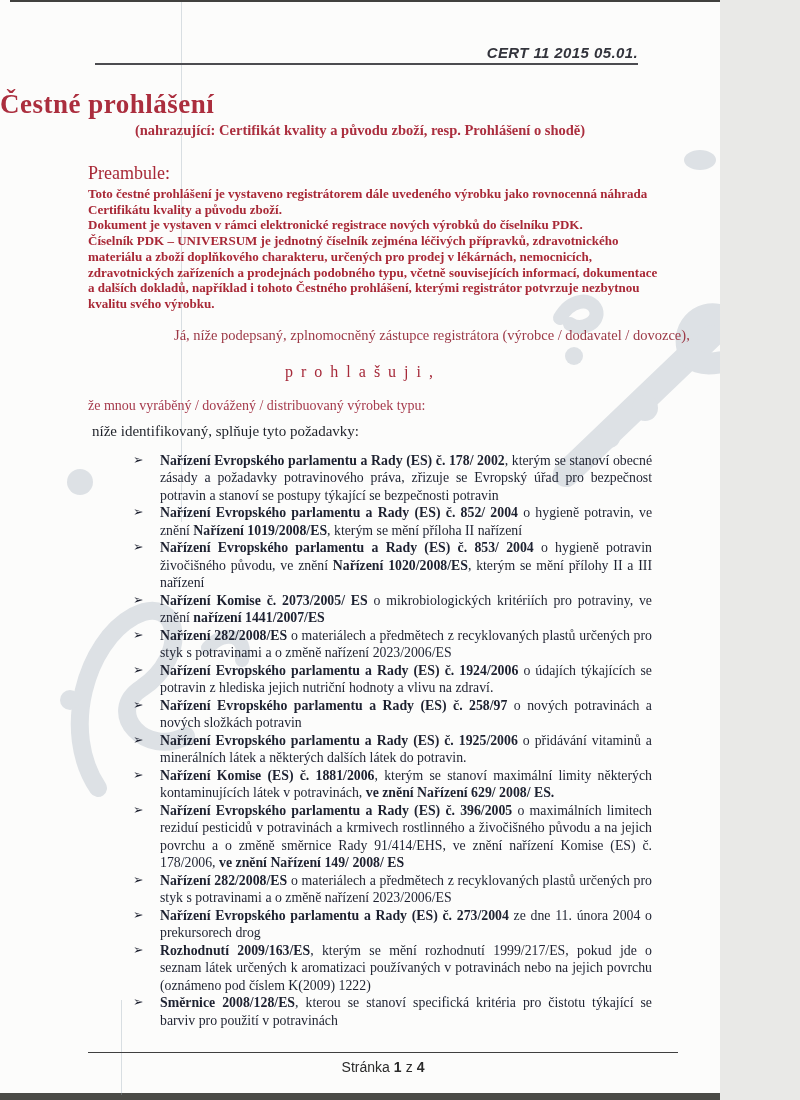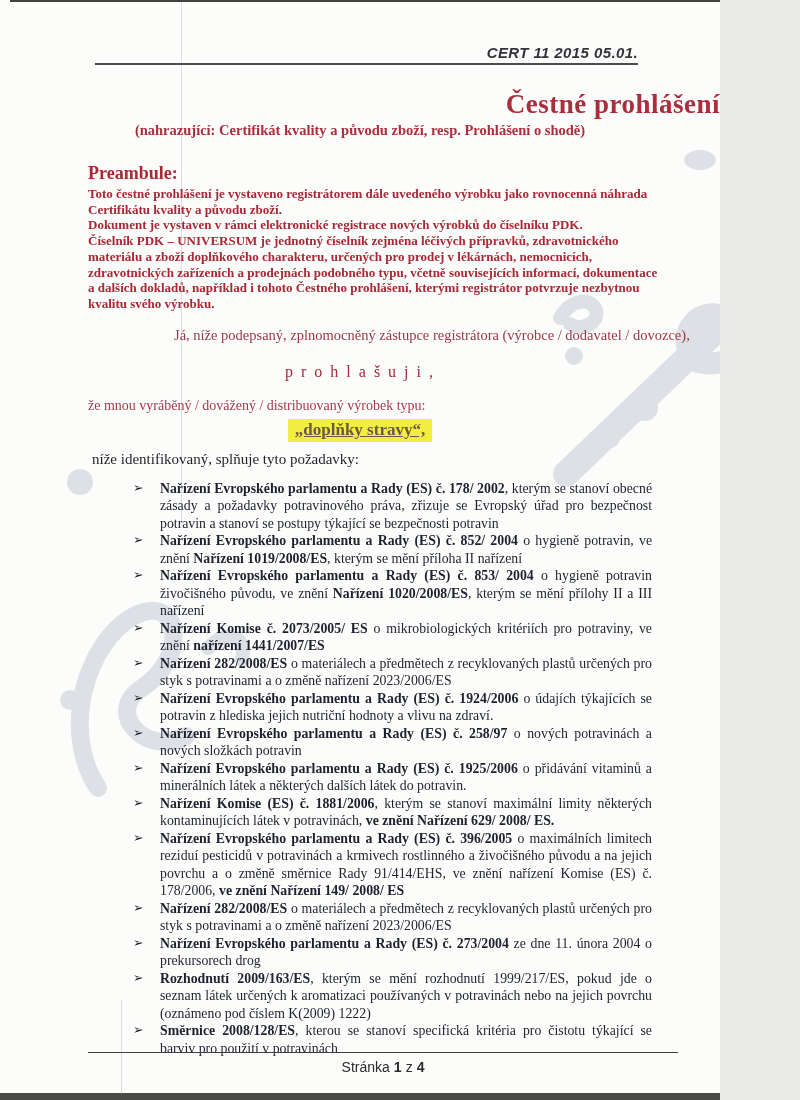--- a/index.html
+++ b/index.html
@@ -16,25 +16,25 @@
   .fold-b { left:121px; top:1000px; height:95px; }
   .watermark { position:absolute; left:0; top:0; pointer-events:none; }
 
   .content { position:absolute; inset:0; }
 
   .header-row { margin:44px 82px 0 95px; border-bottom:2px solid #4c4c50;
                 text-align:right; padding-bottom:1px; }
   .doc-code { font-family:"Liberation Sans", sans-serif; font-style:italic;
               font-weight:bold; font-size:15px; color:#33343c; letter-spacing:.4px; }
 
-  .title { margin-top:24px; text-align:right; font-size:27px; font-weight:bold;
+  .title { margin-top:24px; text-align:left; font-size:27px; font-weight:bold;
            color:#ab2e3e; letter-spacing:.5px; }
   .subtitle { text-align:center; font-size:14.5px; font-weight:bold; color:#ab2e3e; margin-top:2px; }
 
-  .preamble-heading { margin:24px 60px 0 88px; font-size:18px; font-weight:bold; color:#a82836; }
+  .preamble-heading { margin:24px 60px 0 88px; font-size:18px; font-weight:normal; color:#a82836; }
   .preamble-body { margin:2px 58px 0 88px; font-size:13px; font-weight:bold;
                    color:#a82836; line-height:1.21; white-space:pre-line; }
 
   .decl-intro { margin:15px 0 0 174px; font-size:14.5px; color:#9c3846; }
   .decl-verb { margin-top:19px; text-align:center; font-size:16px; font-weight:normal;
                color:#a62a3a; letter-spacing:2px; }
   .decl-product-line { margin:17px 0 0 88px; font-size:14px; color:#a63a4c; }
   .decl-product-wrap { text-align:center; margin-top:5px; }
   .decl-product { display:inline-block; background:#f1ee3f; color:#6d564a;
                   font-size:17px; font-weight:bold; text-decoration:underline;
@@ -92,23 +92,20 @@
     <div class="subtitle">(nahrazující: Certifikát kvality a původu zboží, resp. Prohlášení o shodě)</div>
 
     <div class="preamble-heading">Preambule:</div>
     <div class="preamble-body">Toto čestné prohlášení je vystaveno registrátorem dále uvedeného výrobku jako rovnocenná náhrada Certifikátu kvality a původu zboží.
 Dokument je vystaven v rámci elektronické registrace nových výrobků do číselníku PDK.
 Číselník PDK – UNIVERSUM je jednotný číselník zejména léčivých přípravků, zdravotnického materiálu a zboží doplňkového charakteru, určených pro prodej v lékárnách, nemocnicích, zdravotnických zařízeních a prodejnách podobného typu, včetně souvisejících informací, dokumentace a dalších dokladů, například i tohoto Čestného prohlášení, kterými registrátor potvrzuje nezbytnou kvalitu svého výrobku.</div>
 
     <div class="decl-intro">Já, níže podepsaný, zplnomocněný zástupce registrátora (výrobce / dodavatel / dovozce),</div>
     <div class="decl-verb">p r o h l a š u j i ,</div>
     <div class="decl-product-line">že mnou vyráběný / dovážený / distribuovaný výrobek typu:</div>
-    <div class="decl-product-wrap">
-      <span class="decl-product">„doplňky stravy“,</span>
-    </div>
     <div class="decl-outro">níže identifikovaný, splňuje tyto požadavky:</div>
 
     <div class="req-list" id="req-list">
         <div class="req-item">
           <span class="req-bullet">➢</span>
           <div class="req-text"><span class="b">Nařízení Evropského parlamentu a Rady (ES) č. 178/ 2002</span><span>, kterým se stanoví obecné zásady a požadavky potravinového práva, zřizuje se Evropský úřad pro bezpečnost potravin a stanoví se postupy týkající se bezpečnosti potravin</span></div>
         </div>
         <div class="req-item">
           <span class="req-bullet">➢</span>
           <div class="req-text"><span class="b">Nařízení Evropského parlamentu a Rady (ES) č. 852/ 2004</span><span> o hygieně potravin, ve znění </span><span class="b">Nařízení 1019/2008/ES</span><span>, kterým se mění příloha II nařízení</span></div>

